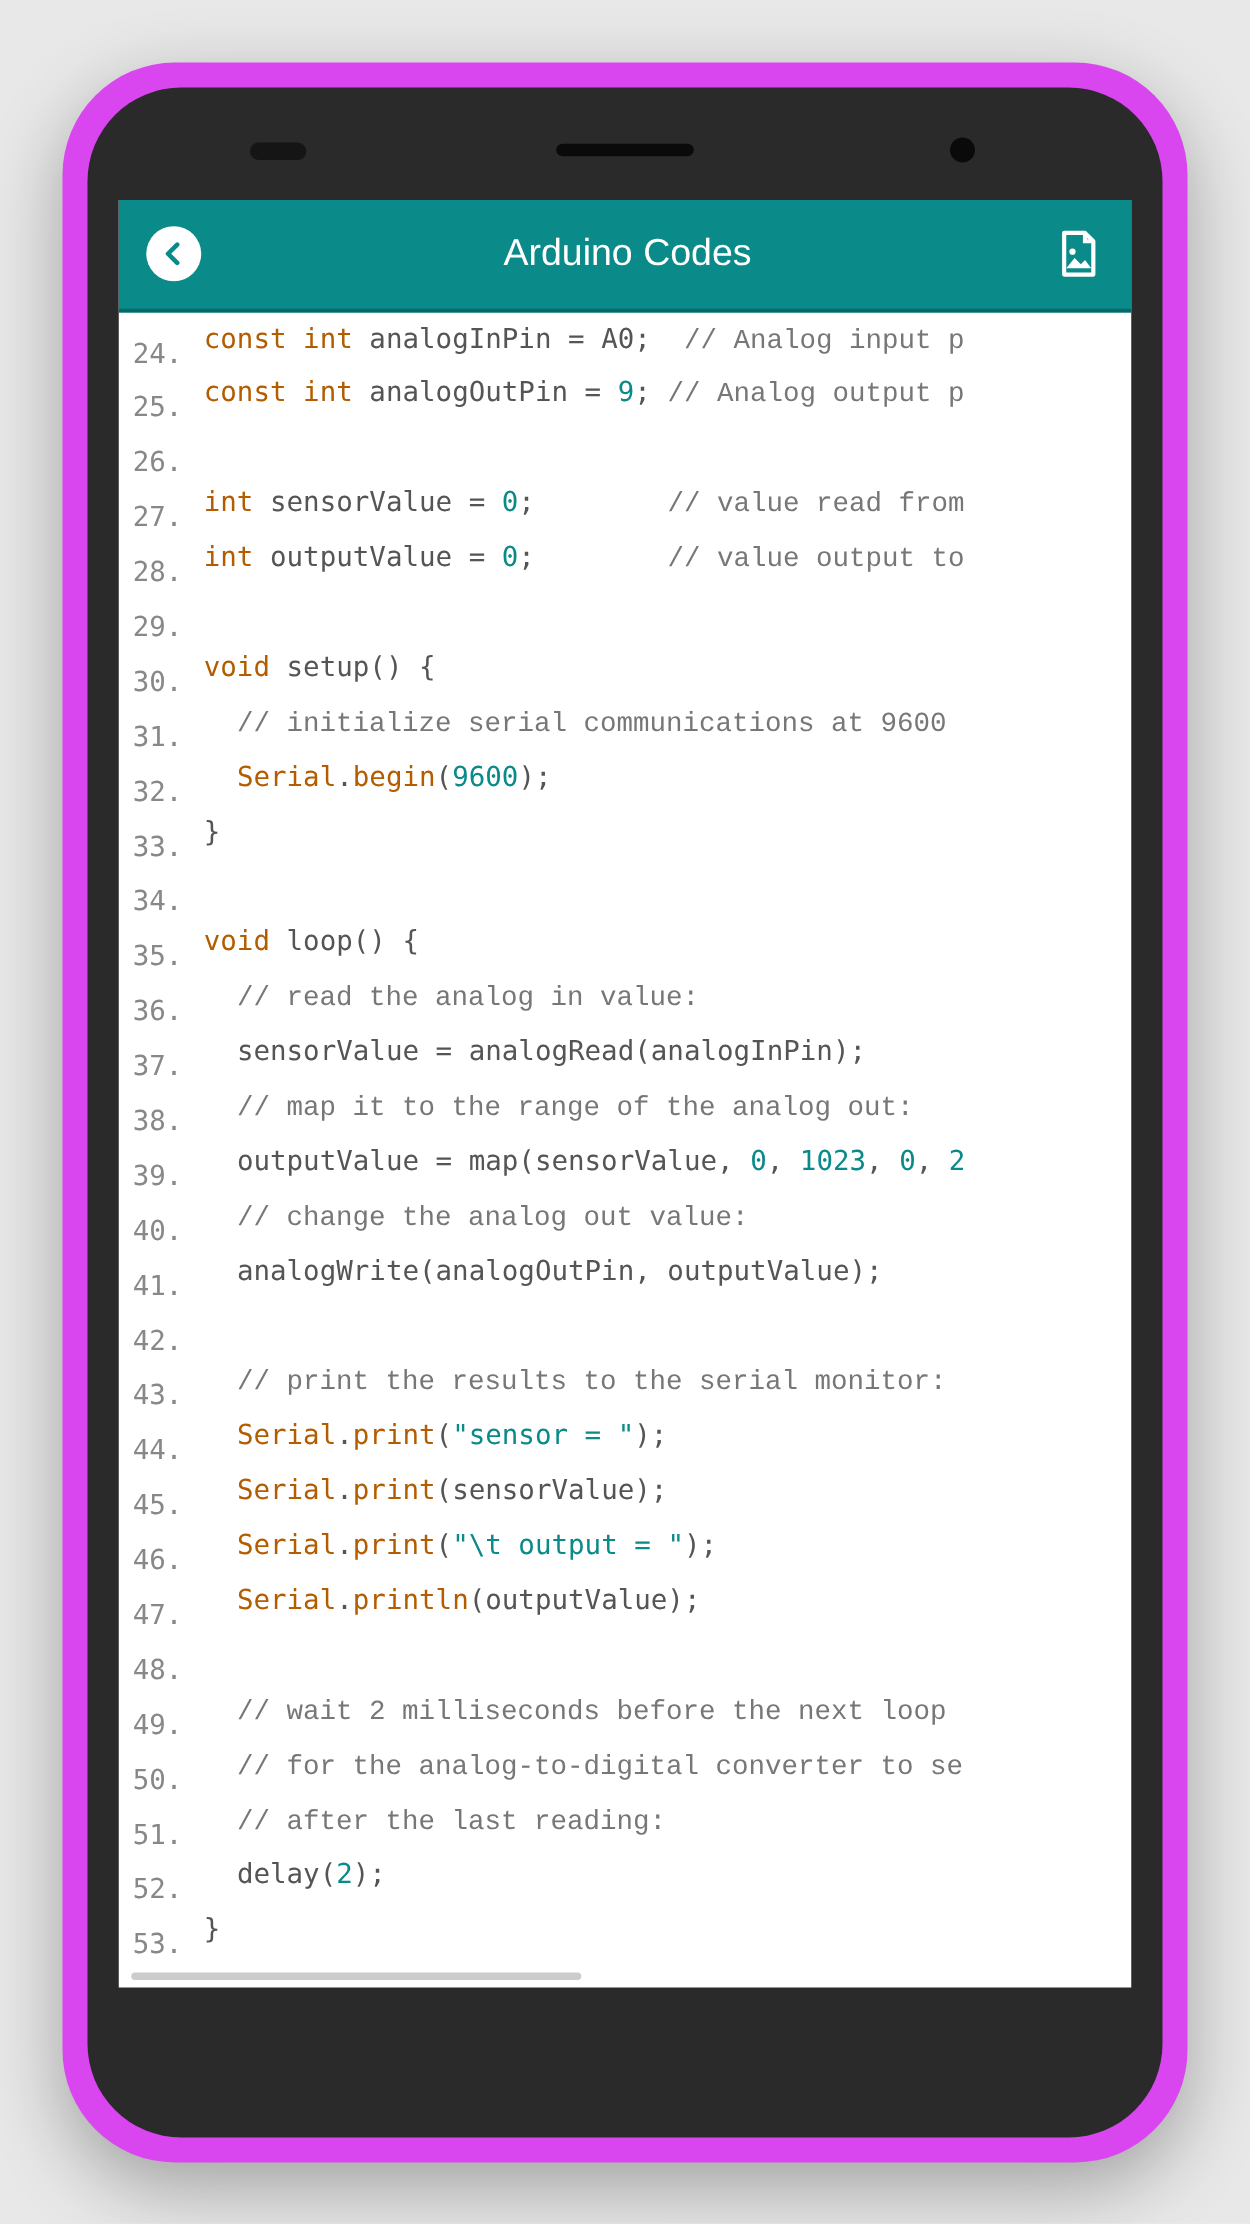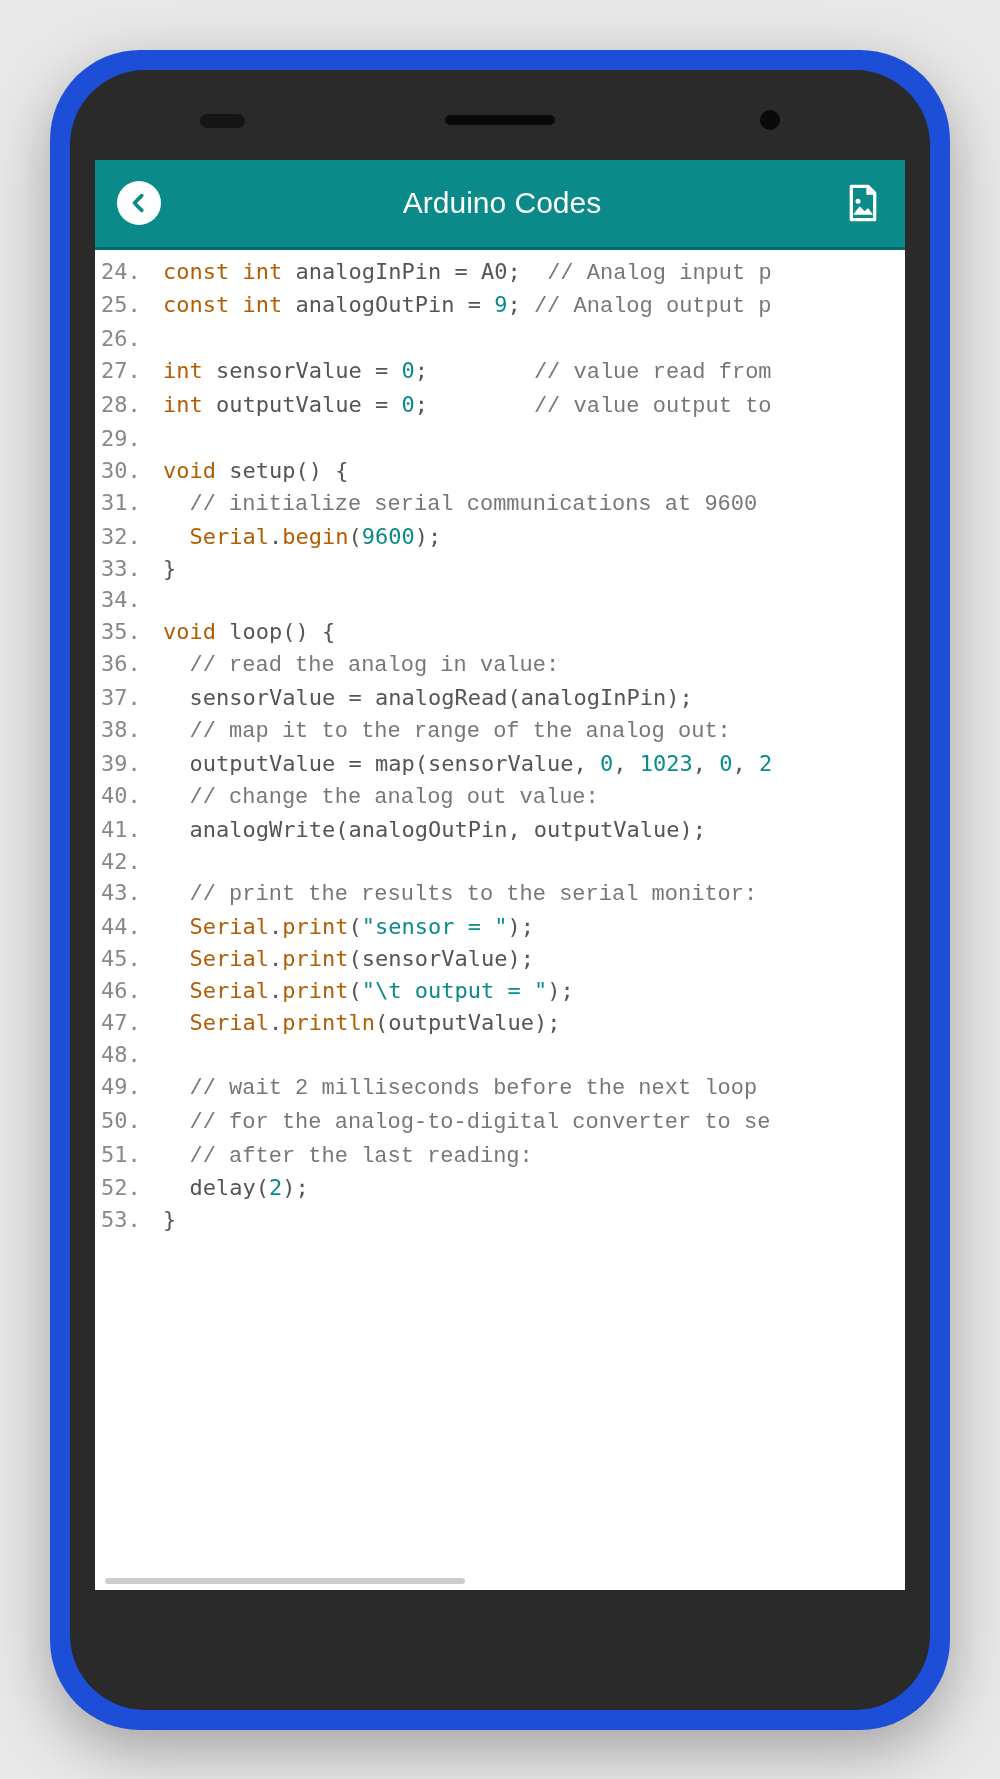--- a/index.html
+++ b/index.html
@@ -7,21 +7,21 @@
   background: #e8e8e8;
   display: flex;
   justify-content: center;
   align-items: center;
   min-height: 100vh;
   font-family: -apple-system, BlinkMacSystemFont, sans-serif;
 }
 .phone {
   width: 900px;
   height: 1680px;
-  background: #1d4ed8;
+  background: #d946ef;
   border-radius: 90px;
   padding: 20px;
   box-shadow: 0 20px 60px rgba(0,0,0,0.3);
   position: relative;
 }
 .phone-inner {
   width: 100%;
   height: 100%;
   background: #2a2a2a;
   border-radius: 75px;
@@ -105,24 +105,25 @@
   line-height: 1.45;
   white-space: pre;
   color: #555;
 }
 .line {
   display: flex;
 }
 .lineno {
   color: #888;
   width: 62px;
-  text-align: left;
+  text-align: center;
   padding-right: 12px;
   flex-shrink: 0;
   user-select: none;
+  margin-top: 12px;
 }
 .kw { color: #b35c00; }
 .type { color: #b35c00; }
 .num { color: #0b8a8a; }
 .str { color: #0b8a8a; }
 .obj { color: #b35c00; text-align: right; }
 .fn { color: #b35c00; }
 .comment { color: #777; font-family: Liberation Mono, monospace; }
 .scrollbar {
   position: absolute;

